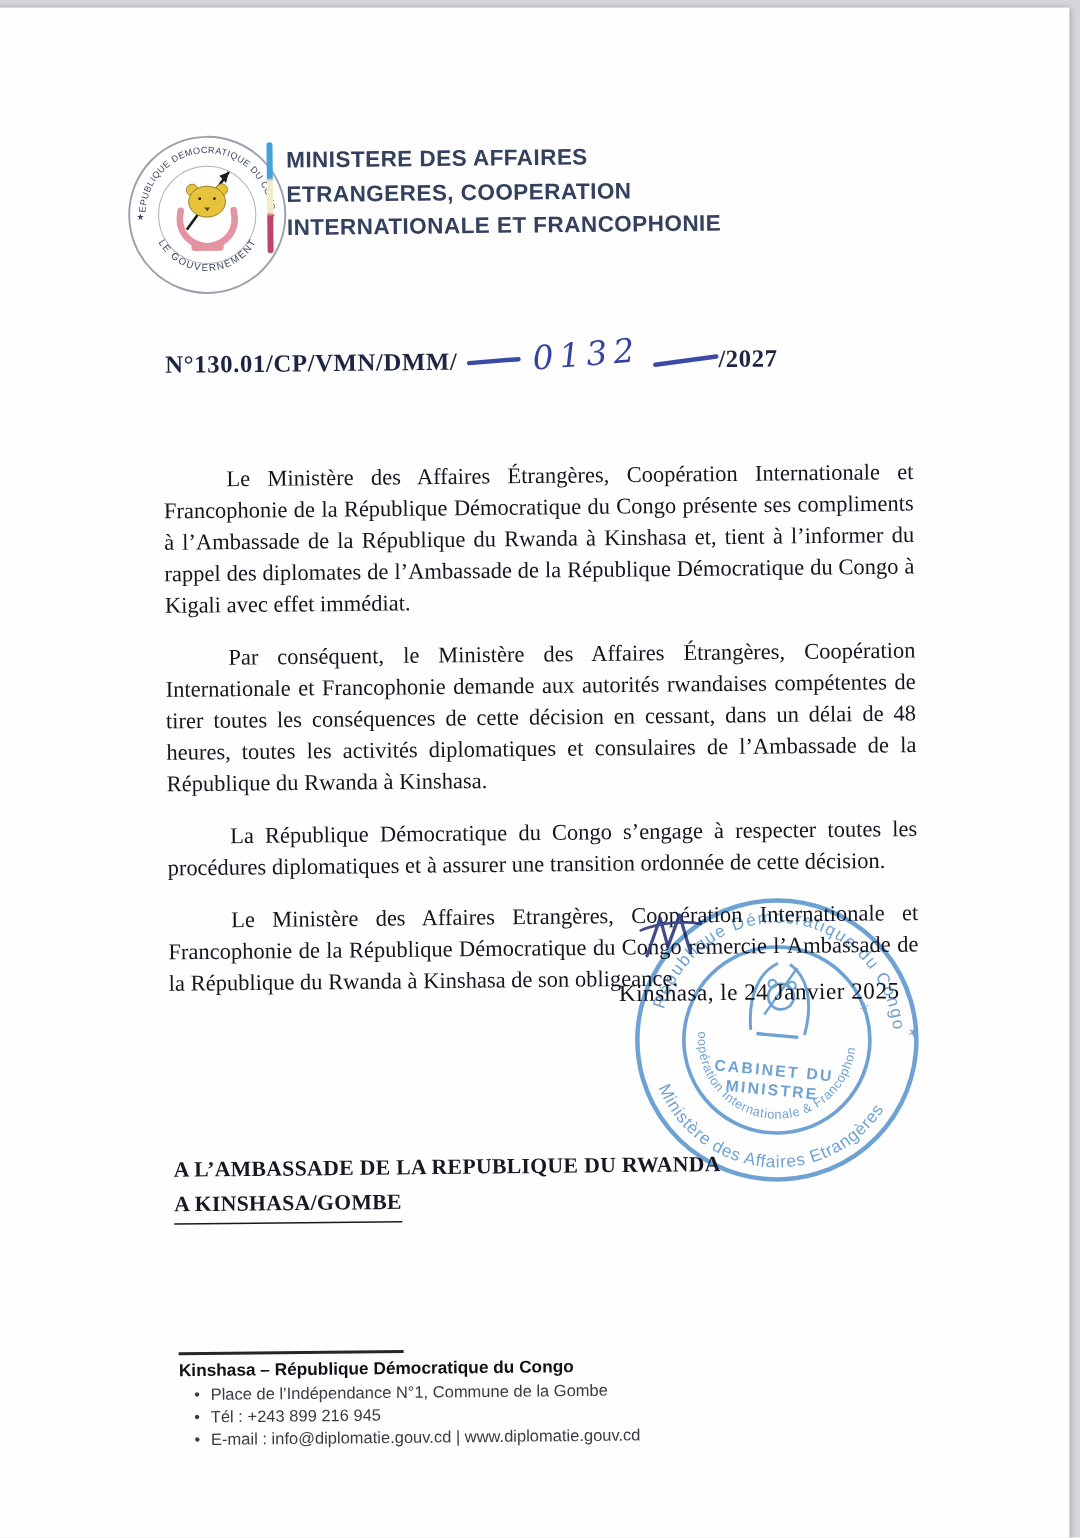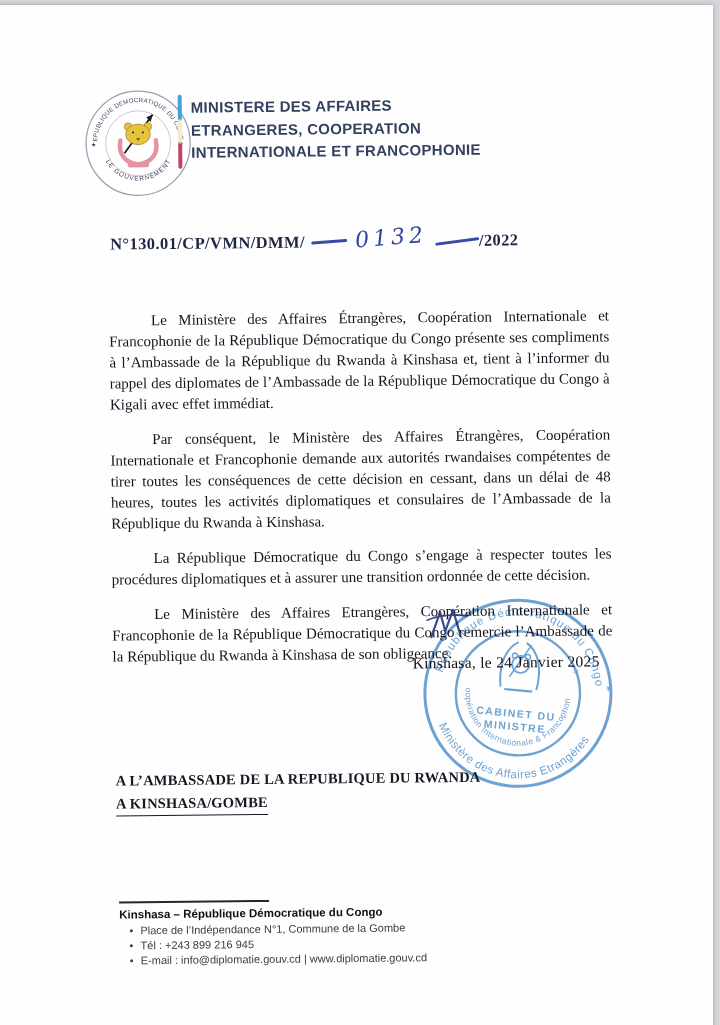--- a/index.html
+++ b/index.html
@@ -116,21 +116,21 @@
 
     <div class="flagbar"></div>
 
     <div class="ministry">
       <div>MINISTERE DES AFFAIRES</div>
       <div>ETRANGERES, COOPERATION</div>
       <div>INTERNATIONALE ET FRANCOPHONIE</div>
     </div>
 
     <div class="refline">
-      <span>N°130.01/CP/VMN/DMM/</span><span class="hw-dash d1"></span><span class="hw-num">0132</span><span class="hw-dash d2"></span><span>/2022</span>
+      <span>N°130.01/CP/VMN/DMM/</span><span class="hw-dash d1"></span><span class="hw-num">0132</span><span class="hw-dash d2"></span><span>/2027</span>
     </div>
 
     <div class="bodytext">
       <p>Le Ministère des Affaires Étrangères, Coopération Internationale et Francophonie de la République Démocratique du Congo présente ses compliments à l’Ambassade de la République du Rwanda à Kinshasa et, tient à l’informer du rappel des diplomates de l’Ambassade de la République Démocratique du Congo à Kigali avec effet immédiat.</p>
       <p>Par conséquent, le Ministère des Affaires Étrangères, Coopération Internationale et Francophonie demande aux autorités rwandaises compétentes de tirer toutes les conséquences de cette décision en cessant, dans un délai de 48 heures, toutes les activités diplomatiques et consulaires de l’Ambassade de la République du Rwanda à Kinshasa.</p>
       <p>La République Démocratique du Congo s’engage à respecter toutes les procédures diplomatiques et à assurer une transition ordonnée de cette décision.</p>
       <p>Le Ministère des Affaires Etrangères, Coopération Internationale et Francophonie de la République Démocratique du Congo remercie l’Ambassade de la République du Rwanda à Kinshasa de son obligeance.</p>
     </div>
 
     <svg class="signature" viewBox="0 0 55 40">

